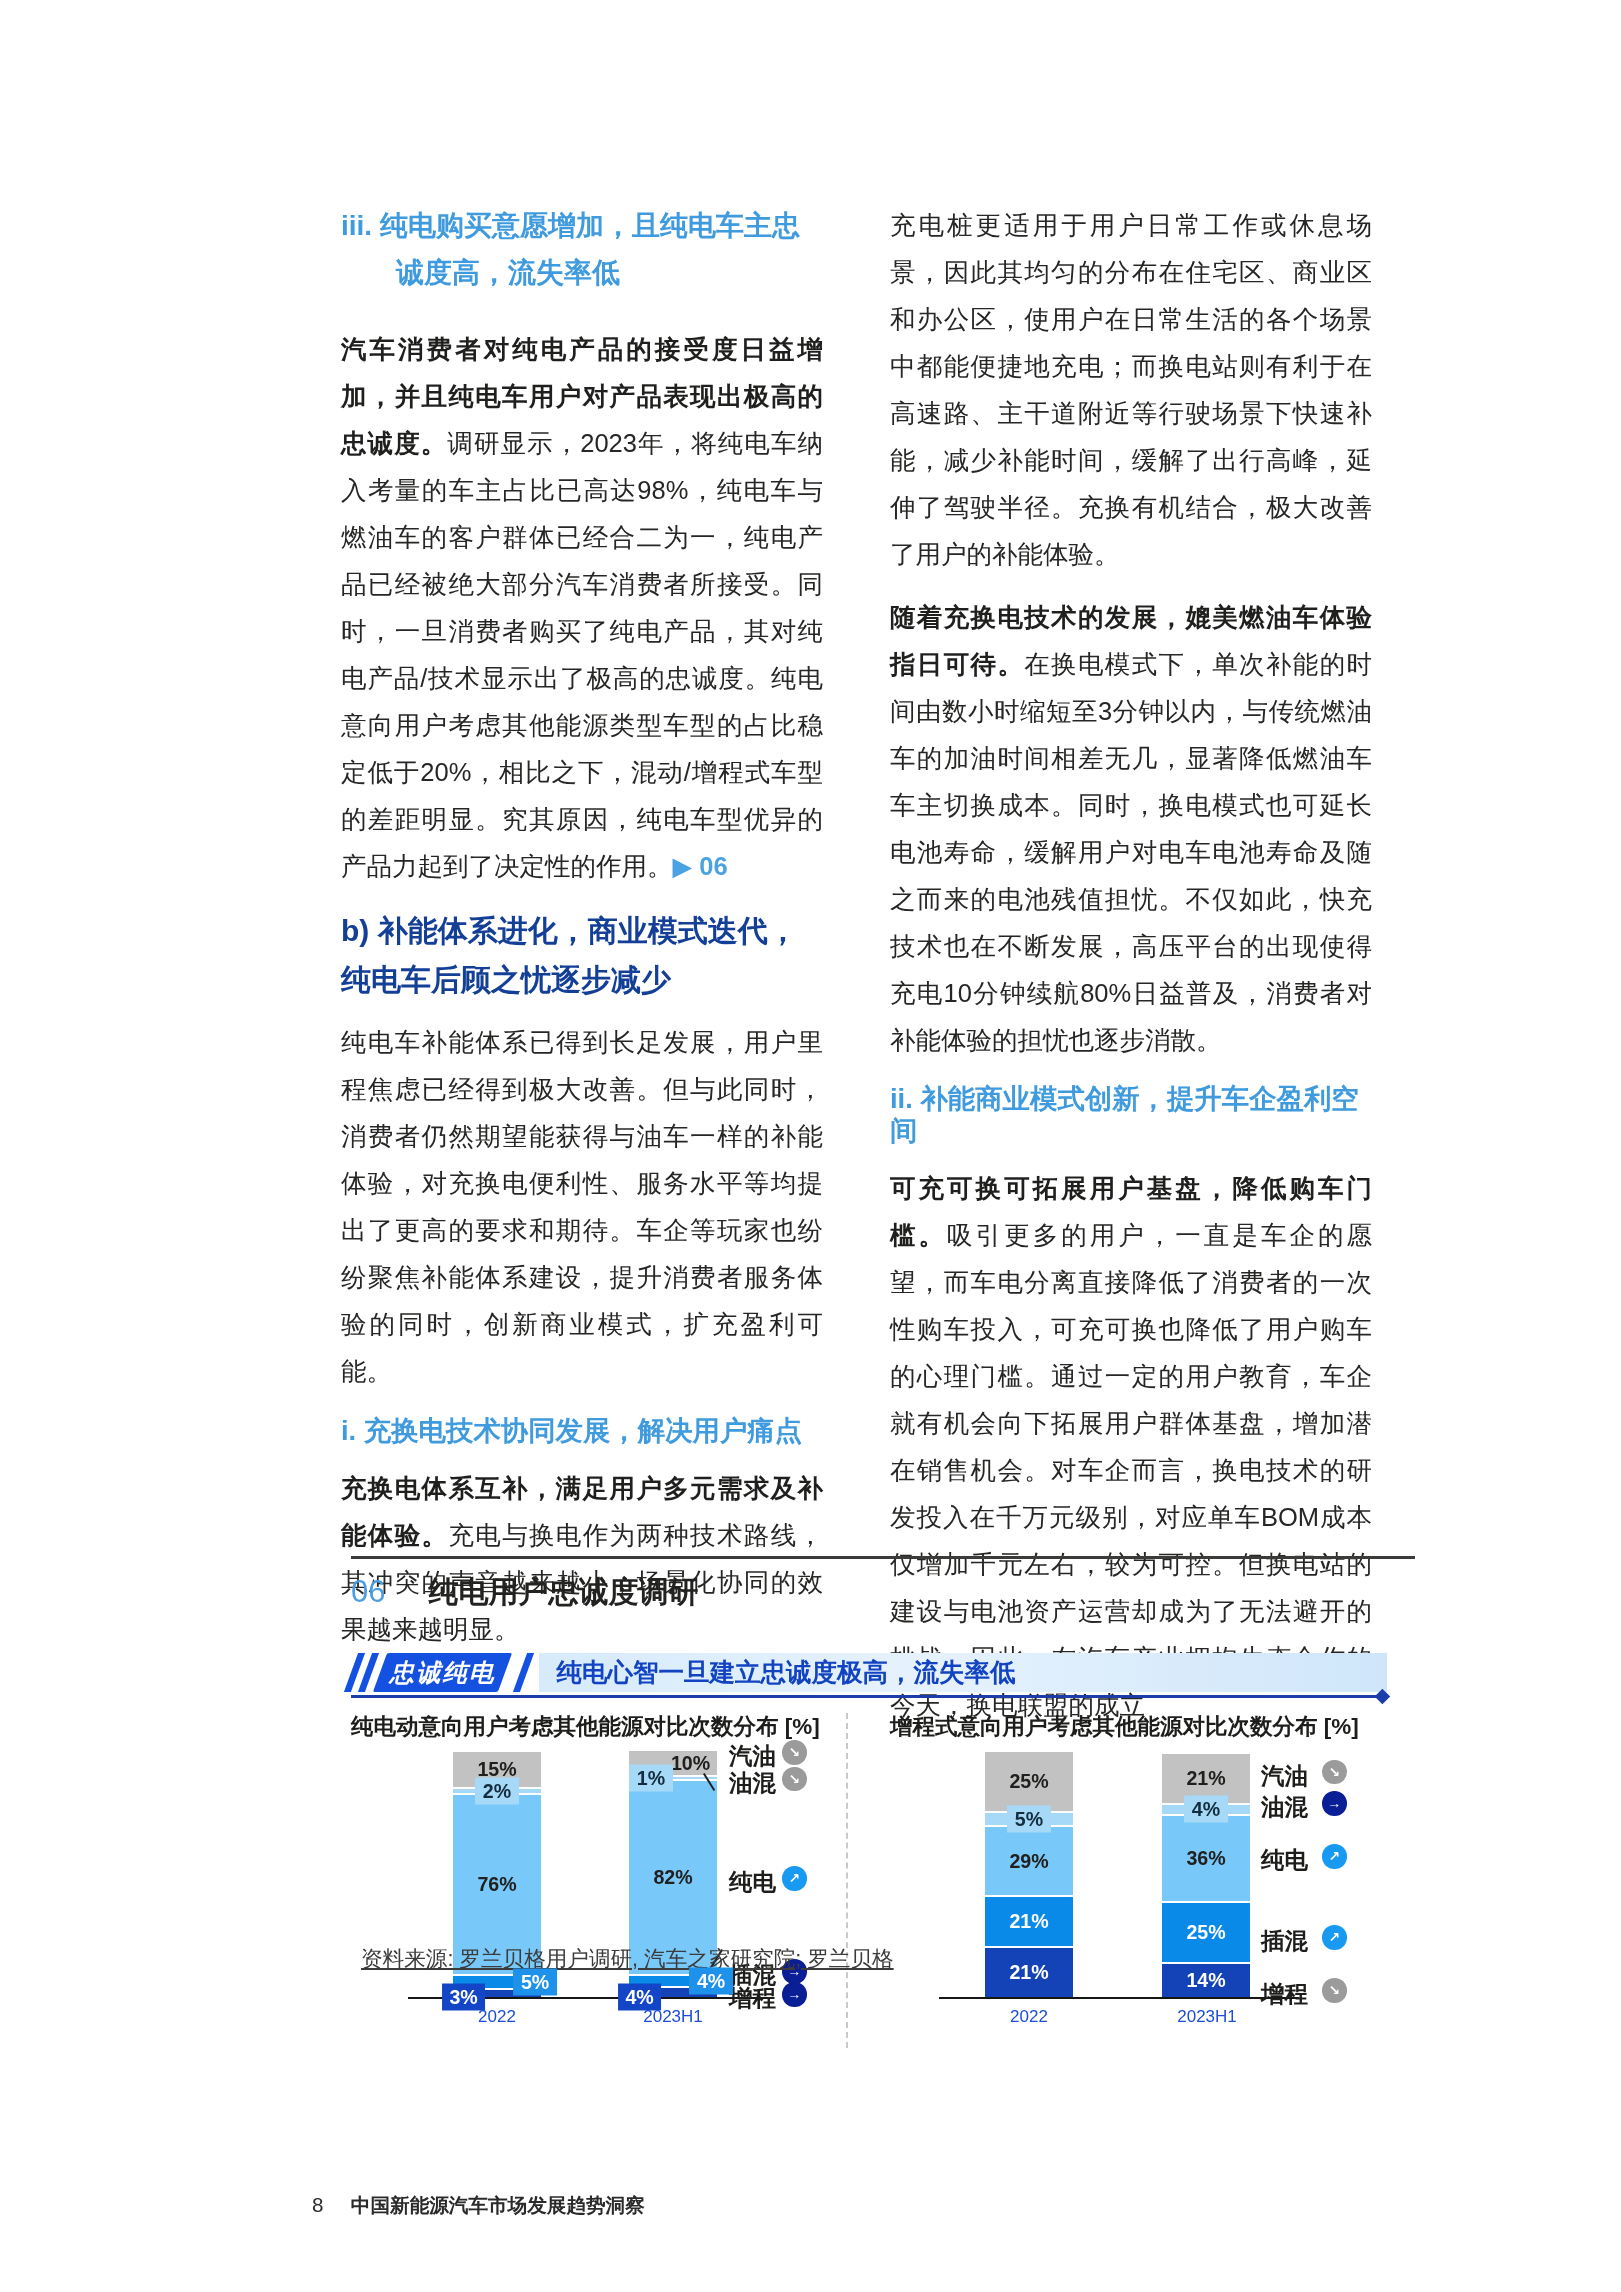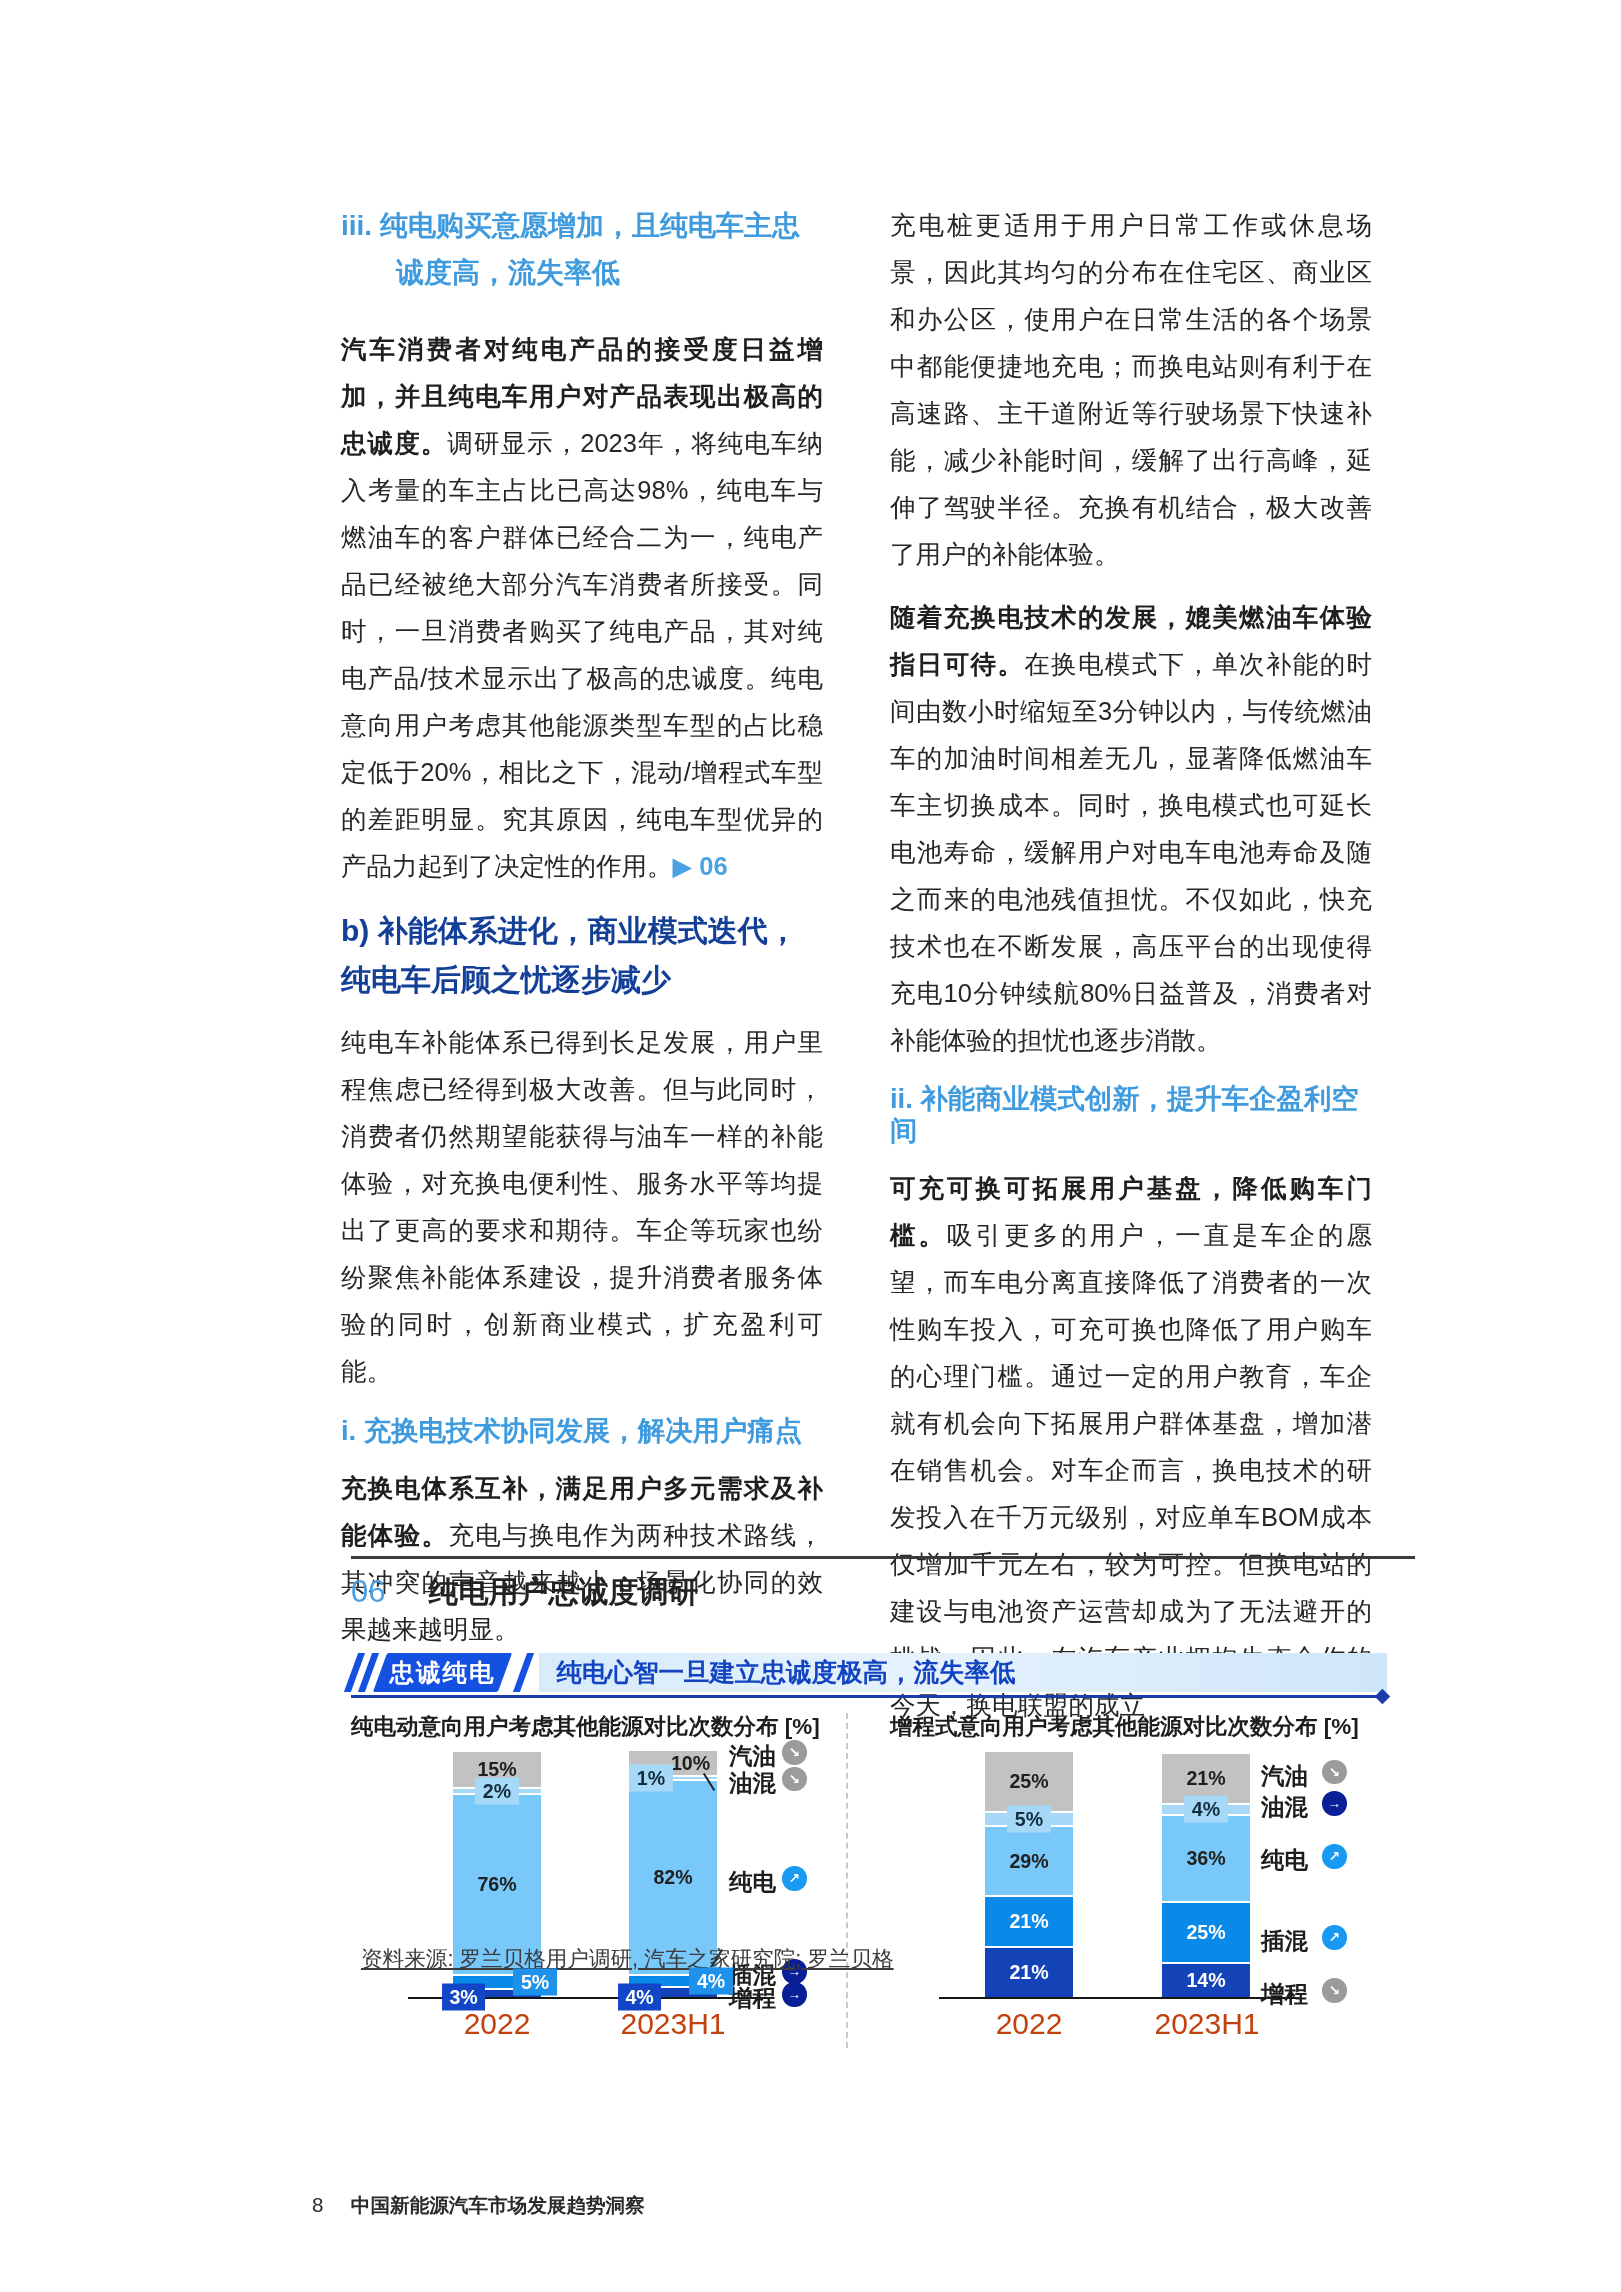--- a/index.html
+++ b/index.html
@@ -18,21 +18,21 @@
   .h-mid{color:#3f9bdd;font-weight:bold;font-size:27.4px;line-height:32px;margin:19.6px 0 17.6px 0;}
   
   .fig-rule{position:absolute;left:351px;top:1556px;width:1064px;height:2.9px;background:#3b3b39;}
   .fig-head{position:absolute;left:351px;top:1572px;width:1064px;display:flex;align-items:baseline;}
   .fig-num{color:#4a9de0;font-size:31px;font-weight:normal;}
   .fig-title{margin-left:43px;color:#222221;font-size:30px;font-weight:bold;}
   .banner{position:absolute;left:351px;top:1653px;width:1036px;height:39px;}
   .stripe{position:absolute;top:0;height:39px;width:6.9px;background:#1551e1;transform:skewX(-20deg);}
   .badge{position:absolute;left:29px;top:0;width:125px;height:39px;background:#1551e1;transform:skewX(-20deg);border-radius:2px;}
   .badge-text{position:absolute;left:29px;top:0;width:125px;height:39px;display:flex;align-items:center;justify-content:center;
-              color:#fff;font-size:24.5px;font-weight:bold;letter-spacing:2px;}
+              color:#fff;font-size:24.5px;font-weight:bold;letter-spacing:2px;font-style:italic;}
   .strip{position:absolute;left:188px;right:0;top:0;height:39px;
          background:linear-gradient(90deg,#d7ebfb 0%,#e6f2fd 45%,#cfe6fa 100%);
          display:flex;align-items:center;}
   .strip span{padding-left:17.6px;color:#1243c0;font-size:25.5px;font-weight:bold;}
   .banner-line{position:absolute;left:351px;top:1695px;width:1029px;height:2.9px;background:#1c3caa;}
   .bl-dot{position:absolute;right:-7.8px;top:-3.9px;width:10.8px;height:10.8px;background:#1c3caa;transform:rotate(45deg);}
   
   .charts{position:absolute;left:351px;top:1711px;width:1064px;height:345px;}
   .panel{position:absolute;top:0;height:100%;}
   .panel-0{left:0;width:519px;}
@@ -50,21 +50,21 @@
   .lab.dark.right{position:absolute;right:6.9px;top:50%;transform:translateY(-50%);}
   .lab.pale-box,.lab.blue-box,.lab.navy-box{position:absolute;left:50%;top:50%;transform:translate(-50%,-50%);
       padding:2px 7.8px;z-index:3;}
   .lab.pale-box{background:#a5d9f7;color:#142c3e;}
   .lab.blue-box{background:#1e92ea;color:#fff;}
   .lab.navy-box{background:#1246c6;color:#fff;}
   .lab.pale-box.left{left:25%;}
   .lab.blue-box.right{left:calc(100% - 5.9px);}
   .lab.navy-box.left{left:12%;}
   .lab.navy-box.down{top:calc(100% - 0px);}
-  .xlab{position:absolute;transform:translateX(-50%);font-size:30px;color:#c2410c;}
+  .xlab{position:absolute;transform:translateX(-50%);font-size:17px;color:#1d4ed8;}
   .lgname{position:absolute;font-size:23.5px;font-weight:bold;color:#1d1d1b;white-space:nowrap;}
   .licon{position:absolute;width:24.5px;height:24.5px;border-radius:50%;display:flex;align-items:center;
          justify-content:center;color:#fff;font-size:13.7px;font-weight:bold;}
   .tick{position:absolute;width:2px;height:19.6px;background:#222;}
   .tick.fwd{transform:rotate(32deg);}
   .tick.back{transform:rotate(-32deg);}
   .source{position:absolute;left:361px;top:1944px;font-size:21.6px;color:#3b3b3b;text-decoration:underline;}
   .footer{position:absolute;left:312px;top:2192px;display:flex;align-items:baseline;}
   .pg-num{font-size:20.6px;color:#2a2a2a;}
   .pg-title{margin-left:27.4px;font-size:19.6px;font-weight:bold;color:#2a2a2a;}

